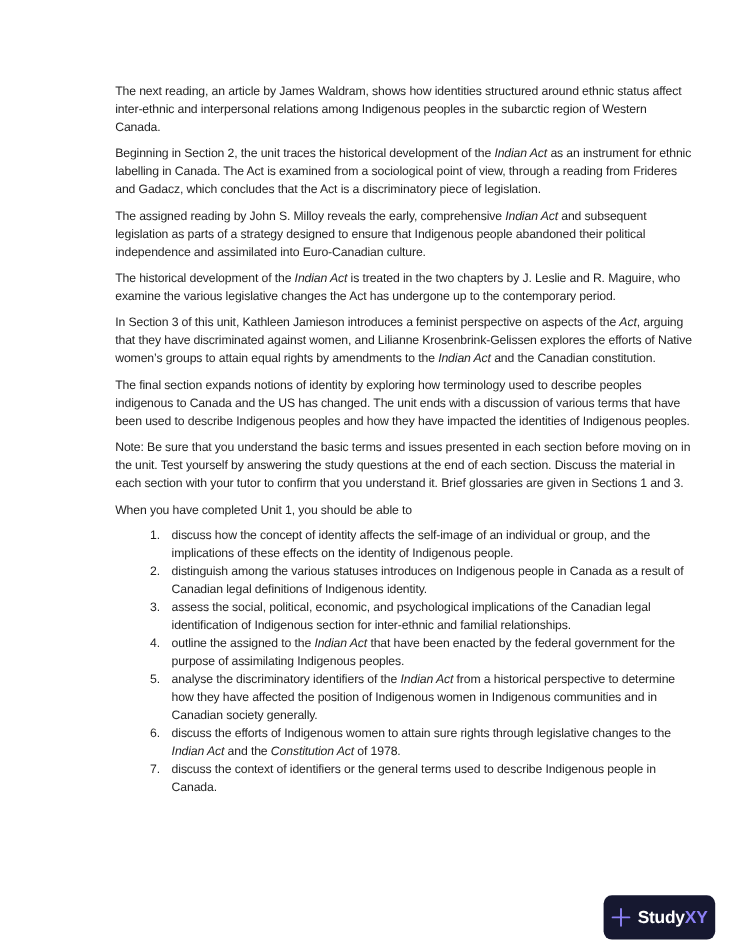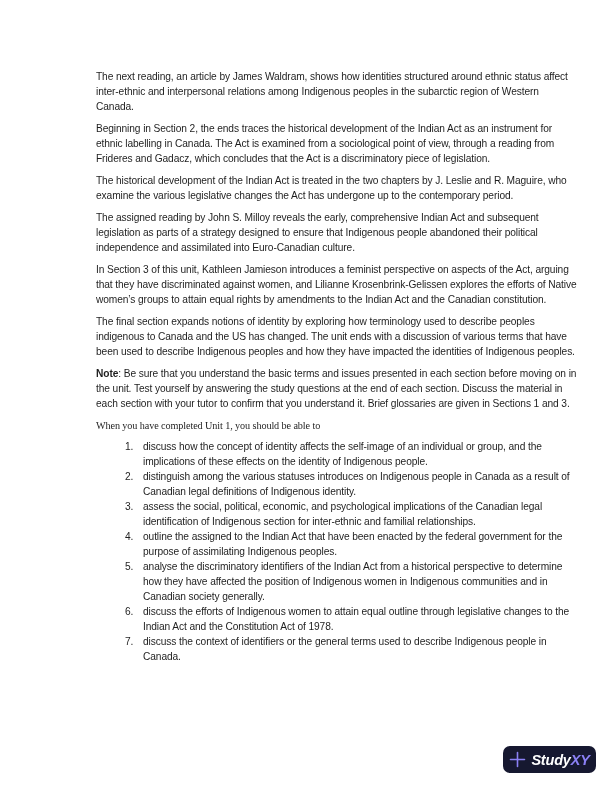--- a/index.html
+++ b/index.html
@@ -17,36 +17,35 @@
     left: 66px; top: 69px;
     width: 481px;
     margin-left: 30px;
   }
   .para {
     margin: 0 0 7px 0;
     font-size: 10.2px;
     line-height: 15px;
     letter-spacing: -0.1px;
   }
-  .it { }
-  .bd { font-weight: bold; text-align: right; }
+  .it { font-style: italic; }
+  .bd { font-weight: normal; text-align: right; }
   h2.outcomes-heading {
     margin: 3px 0 3px 0;
     font-size: 13.5px;
     font-weight: 400;
     line-height: 17px;
     color: var(--heading-blue, #2e74b5);
     letter-spacing: -0.1px;
   }
   .intro {
     margin: 0 0 6px 0;
     font-size: 10.2px;
     line-height: 15px;
     letter-spacing: -0.1px;
-    font-family: Liberation Serif, serif;
   }
   ol.outcomes {
     list-style: none;
     margin: 0; padding: 0;
   }
   ol.outcomes li {
     display: flex;
     align-items: flex-start;
     font-size: 10.2px;
     line-height: 15px;
@@ -54,48 +53,47 @@
     padding-left: 29px;
   }
   ol.outcomes .num {
     flex: 0 0 18px;
     width: 18px;
   }
   ol.outcomes .li-body { flex: 1; }
   .logo-badge {
     position: absolute;
     left: 503px; top: 746px;
-    width: 93px; height: 27px;
+    width: 93px; height: 37px;
     background: var(--badge-bg, #161830);
     border-radius: 7px;
     display: flex;
     align-items: center;
     justify-content: center;
     gap: 5px;
-    font-style: italic;
   }
   .logo-plus { display: flex; align-items: center; }
   .logo-text {
     font-size: 14.5px;
     font-weight: 700;
     color: #ffffff;
     letter-spacing: -0.2px;
   }
   .logo-xy { color: var(--accent-purple, #8b80f5); }
 </style>
 </head>
 <body>
 
 <div class="page">
   <div class="content">
     <div>
         <p class="para"><span>The next reading, an article by James Waldram, shows how identities structured around ethnic status affect inter-ethnic and interpersonal relations among Indigenous peoples in the subarctic region of Western Canada.</span></p>
-        <p class="para"><span>Beginning in Section 2, the ends traces the historical development of the </span><span class="it">Indian Act</span><span> as an instrument for ethnic labelling in Canada. The Act is examined from a sociological point of view, through a reading from Frideres and Gadacz, which concludes that the Act is a discriminatory piece of legislation.</span></p>
+        <p class="para"><span>Beginning in Section 2, the unit traces the historical development of the </span><span class="it">Indian Act</span><span> as an instrument for ethnic labelling in Canada. The Act is examined from a sociological point of view, through a reading from Frideres and Gadacz, which concludes that the Act is a discriminatory piece of legislation.</span></p>
+        <p class="para"><span>The assigned reading by John S. Milloy reveals the early, comprehensive </span><span class="it">Indian Act</span><span> and subsequent legislation as parts of a strategy designed to ensure that Indigenous people abandoned their political independence and assimilated into Euro-Canadian culture.</span></p>
         <p class="para"><span>The historical development of the </span><span class="it">Indian Act</span><span> is treated in the two chapters by J. Leslie and R. Maguire, who examine the various legislative changes the Act has undergone up to the contemporary period.</span></p>
-        <p class="para"><span>The assigned reading by John S. Milloy reveals the early, comprehensive </span><span class="it">Indian Act</span><span> and subsequent legislation as parts of a strategy designed to ensure that Indigenous people abandoned their political independence and assimilated into Euro-Canadian culture.</span></p>
         <p class="para"><span>In Section 3 of this unit, Kathleen Jamieson introduces a feminist perspective on aspects of the </span><span class="it">Act</span><span>, arguing that they have discriminated against women, and Lilianne Krosenbrink-Gelissen explores the efforts of Native women’s groups to attain equal rights by amendments to the </span><span class="it">Indian Act</span><span> and the Canadian constitution.</span></p>
         <p class="para"><span>The final section expands notions of identity by exploring how terminology used to describe peoples indigenous to Canada and the US has changed. The unit ends with a discussion of various terms that have been used to describe Indigenous peoples and how they have impacted the identities of Indigenous peoples.</span></p>
         <p class="para"><span class="bd">Note</span><span>: Be sure that you understand the basic terms and issues presented in each section before moving on in the unit. Test yourself by answering the study questions at the end of each section. Discuss the material in each section with your tutor to confirm that you understand it. Brief glossaries are given in Sections 1 and 3.</span></p>
       </div>
     <p class="intro">When you have completed Unit 1, you should be able to</p>
     <ol class="outcomes">
         <li>
           <span class="num">1.</span>
           <span class="li-body"><span>discuss how the concept of identity affects the self-image of an individual or group, and the implications of these effects on the identity of Indigenous people.</span></span>
         </li>
@@ -110,21 +108,21 @@
         <li>
           <span class="num">4.</span>
           <span class="li-body"><span>outline the assigned to the </span><span class="it">Indian Act</span><span> that have been enacted by the federal government for the purpose of assimilating Indigenous peoples.</span></span>
         </li>
         <li>
           <span class="num">5.</span>
           <span class="li-body"><span>analyse the discriminatory identifiers of the </span><span class="it">Indian Act</span><span> from a historical perspective to determine how they have affected the position of Indigenous women in Indigenous communities and in Canadian society generally.</span></span>
         </li>
         <li>
           <span class="num">6.</span>
-          <span class="li-body"><span>discuss the efforts of Indigenous women to attain equal outline through legislative changes to the </span><span class="it">Indian Act</span><span> and the </span><span class="it">Constitution Act</span><span> of 1978.</span></span>
+          <span class="li-body"><span>discuss the efforts of Indigenous women to attain sure rights through legislative changes to the </span><span class="it">Indian Act</span><span> and the </span><span class="it">Constitution Act</span><span> of 1978.</span></span>
         </li>
         <li>
           <span class="num">7.</span>
           <span class="li-body"><span>discuss the context of identifiers or the general terms used to describe Indigenous people in Canada.</span></span>
         </li>
       </ol>
   </div>
 
   <div class="logo-badge">
     <span class="logo-plus">

